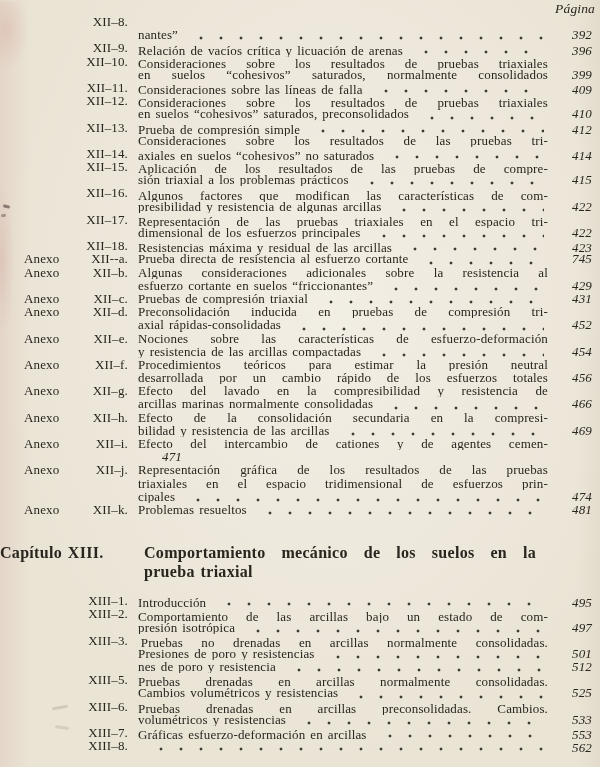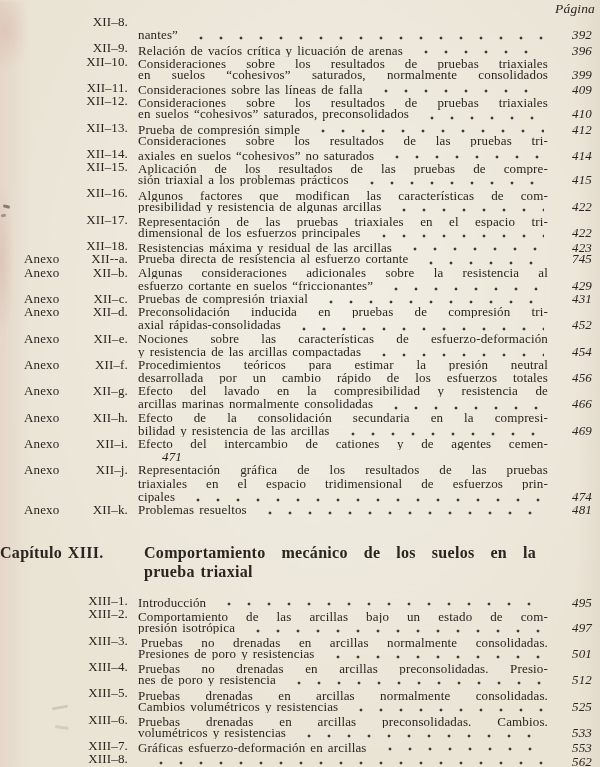--- a/index.html
+++ b/index.html
@@ -466,28 +466,20 @@
             <div class="prefix"></div>
             <div class="label"></div>
           </div>
           <div class="t">Presiones de poro y resistencias</div>
           <div class="dots"></div>
           <div class="num">501</div>
         </div>
         <div class="line">
           <div class="gutter">
             <div class="prefix"></div>
-            <div class="label">XIII–4.</div>
-          </div>
-          <div class="t fill">Pruebas no drenadas en arcillas preconsolidadas. Presio-</div>
-          <div class="num"></div>
-        </div>
-        <div class="line">
-          <div class="gutter">
-            <div class="prefix"></div>
             <div class="label"></div>
           </div>
           <div class="t">nes de poro y resistencia</div>
           <div class="dots"></div>
           <div class="num">512</div>
         </div>
         <div class="line">
           <div class="gutter">
             <div class="prefix"></div>
             <div class="label">XIII–5.</div>

